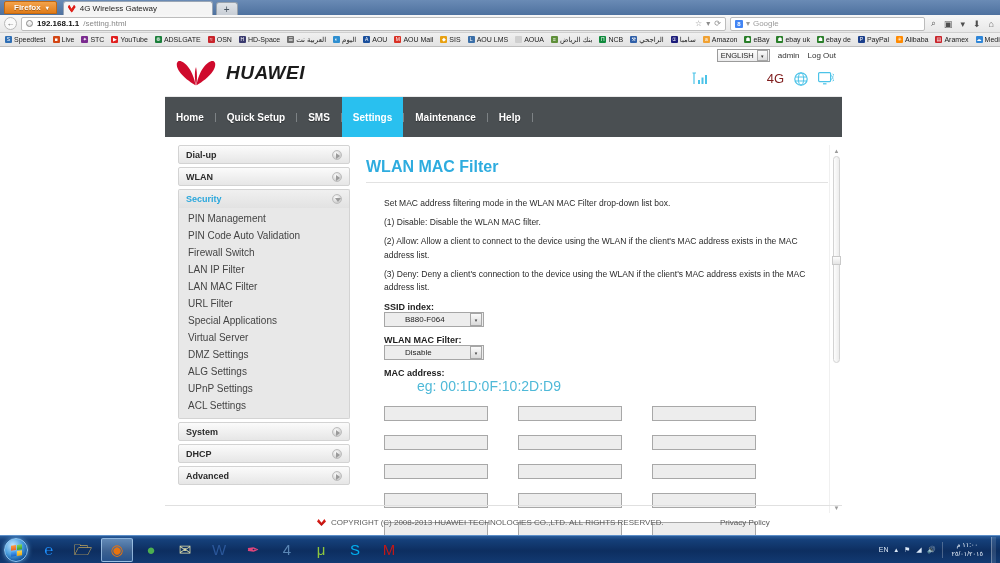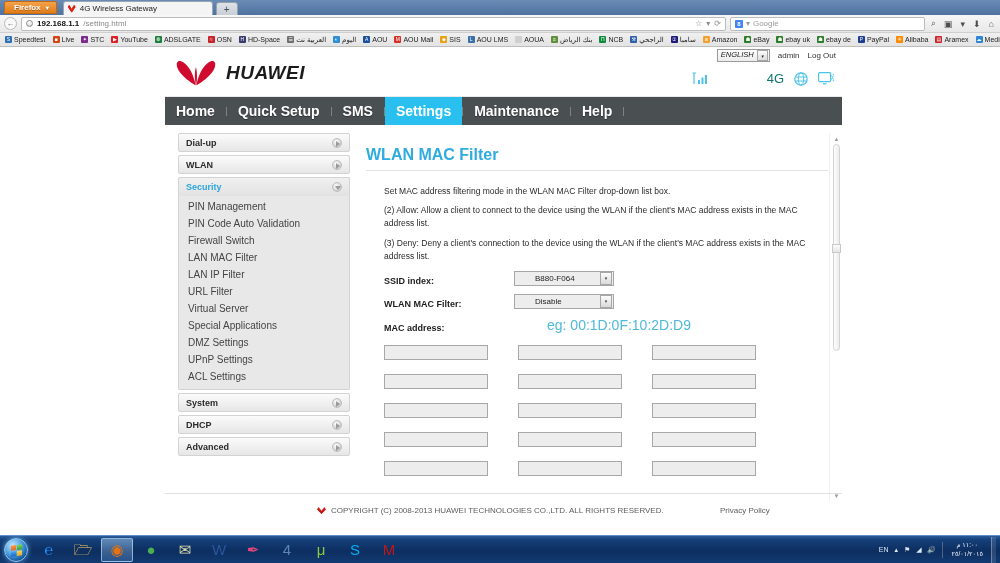--- a/index.html
+++ b/index.html
@@ -130,43 +130,43 @@
   }
   .hw-logo { position: absolute; left: 10px; top: 13px; display: flex; align-items: center; gap: 9px; }
   .hw-flower { width: 42px; height: 26px; flex: none; }
   .hw-word { font-size: 19px; font-weight: bold; color: #1b1b1b; letter-spacing: .5px; font-style: italic; }
   .hw-topright {
     position: absolute; right: 6px; top: 2px;
     display: flex; align-items: center; gap: 8px;
     font-size: 8px; color: #333;
   }
   .langsel {
-    display: flex; align-items: flex-start; border: 1px solid #9b9b9b;
+    display: flex; align-items: center; border: 1px solid #9b9b9b;
     background: linear-gradient(#fcfcfc,#ececed); height: 13px;
-    font-size: 7.5px; color: #222; font-style: italic;
+    font-size: 7.5px; color: #222;
   }
   .langsel span { padding: 0 3px; }
   .langsel b {
     width: 11px; height: 11px; margin: 0 1px 0 0;
     background: linear-gradient(#fbfbfb,#dedede);
     border: 1px solid #a6a6a6; font-size: 5px; font-weight: normal;
     display: flex; align-items: center; justify-content: center; color: #333;
   }
   .hw-status {
     position: absolute; right: 8px; top: 24px;
     display: flex; align-items: center; gap: 10px;
     color: #4cc3e8;
   }
-  .hw-status .g4 { font-size: 13px; color: #0f766e; font-weight: 500; margin-left: 48px; }
+  .hw-status .g4 { font-size: 13px; color: #7f1d1d; font-weight: 500; margin-left: 48px; }
 
   
   .hw-nav {
-    height: 28px; background: #4a4f52;
+    height: 40px; background: #4a4f52;
     display: flex; align-items: stretch;
-    font-size: 14px; font-weight: bold; color: #fff;
+    font-size: 10px; font-weight: bold; color: #fff;
   }
   .hw-nav .item {
     display: flex; align-items: center; padding: 0 11px;
     text-shadow: 0 1px 1px rgba(0,0,0,.4);
   }
   .hw-nav .item.active { background: #29c0ef; text-shadow: none; }
   .hw-nav .sep { width: 1px; align-self: center; height: 9px; background: #7d8285; }
 
   
   .hw-body { display: flex; height: 368px; background: #fff; padding-top: 8px; }
@@ -207,21 +207,21 @@
   .subitem { height: 17px; display: flex; align-items: center; padding-left: 9px; font-size: 10px; color: #444; }
 
   
   .title {
     font-size: 16px; font-weight: bold; color: #2eacdf;
     padding: 13px 0 6px 0;
   }
   .title-rule { height: 1px; background: #e2e2e2; margin-right: 14px; }
   .desc { padding: 14px 18px 0 18px; font-size: 8.5px; color: #2a2a2a; }
   .desc p { margin: 0 0 6px 0; line-height: 1.55; }
-  .frow { display: flex; align-items: flex-end; padding: 0 0 0 18px; margin-top: 8px; }
+  .frow { display: flex; align-items: flex-start; padding: 0 0 0 18px; margin-top: 8px; flex-direction: column; }
   .flabel { width: 130px; flex: none; font-size: 9px; font-weight: bold; color: #1d1d1d; }
   .fsel {
     width: 100px; height: 15px; background: #ededed;
     border: 1px solid #a6a6a6;
     display: flex; align-items: center; justify-content: space-between;
     padding: 0 0 0 20px; font-size: 8px; color: #1d1d1d;
   }
   .fsel b {
     width: 12px; height: 13px; margin: 0 1px 0 0;
     background: linear-gradient(#fbfbfb,#dadada);
@@ -533,26 +533,27 @@
               <span class="arrow"></span>
             </div>
             <div class="grp open">
               <span>Security</span>
               <span class="arrow"></span>
             </div>
             <div class="sublist">
               <div class="subitem">PIN Management</div>
               <div class="subitem">PIN Code Auto Validation</div>
               <div class="subitem">Firewall Switch</div>
+              <div class="subitem">LAN IP Filter</div>
               <div class="subitem">LAN MAC Filter</div>
-              <div class="subitem">LAN IP Filter</div>
               <div class="subitem">URL Filter</div>
+              <div class="subitem">Special Applications</div>
               <div class="subitem">Virtual Server</div>
-              <div class="subitem">Special Applications</div>
               <div class="subitem">DMZ Settings</div>
+              <div class="subitem">ALG Settings</div>
               <div class="subitem">UPnP Settings</div>
               <div class="subitem">ACL Settings</div>
             </div>
             <div class="grp">
               <span>System</span>
               <span class="arrow"></span>
             </div>
             <div class="grp">
               <span>DHCP</span>
               <span class="arrow"></span>
@@ -562,20 +563,21 @@
               <span class="arrow"></span>
             </div>
           </div>
 
         <div class="hw-main">
           <div class="title">WLAN MAC Filter</div>
           <div class="title-rule"></div>
 
           <div class="desc" id="router-desc">
               <p>Set MAC address filtering mode in the WLAN MAC Filter drop-down list box.</p>
+              <p>(1) Disable: Disable the WLAN MAC filter.</p>
               <p>(2) Allow: Allow a client to connect to the device using the WLAN if the client's MAC address exists in the MAC address list.</p>
               <p>(3) Deny: Deny a client's connection to the device using the WLAN if the client's MAC address exists in the MAC address list.</p>
             </div>
 
           <div class="frow">
             <div class="flabel">SSID index:</div>
             <div class="fsel">
               <span>B880-F064</span>
               <b>▾</b>
             </div>

